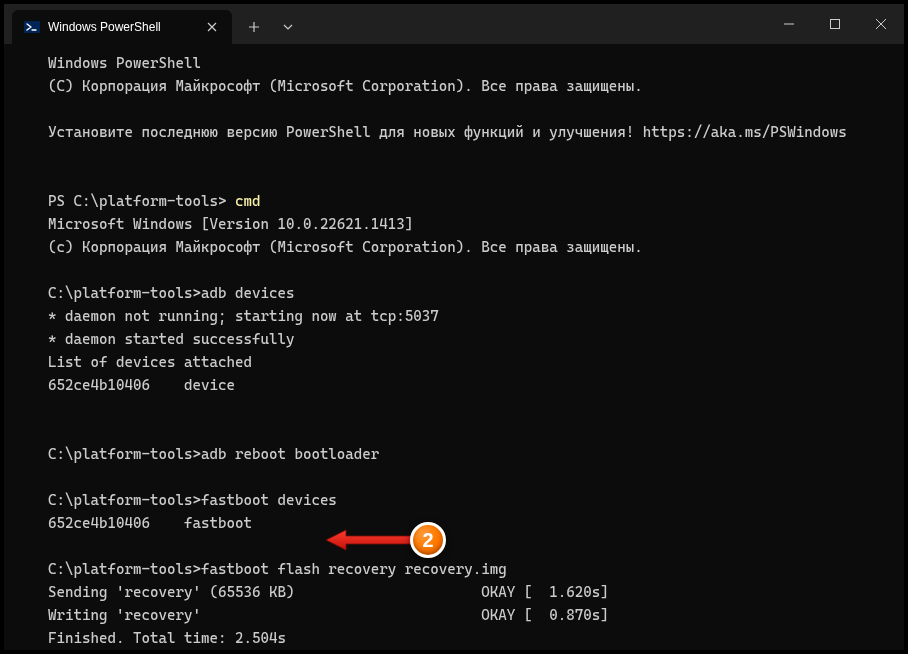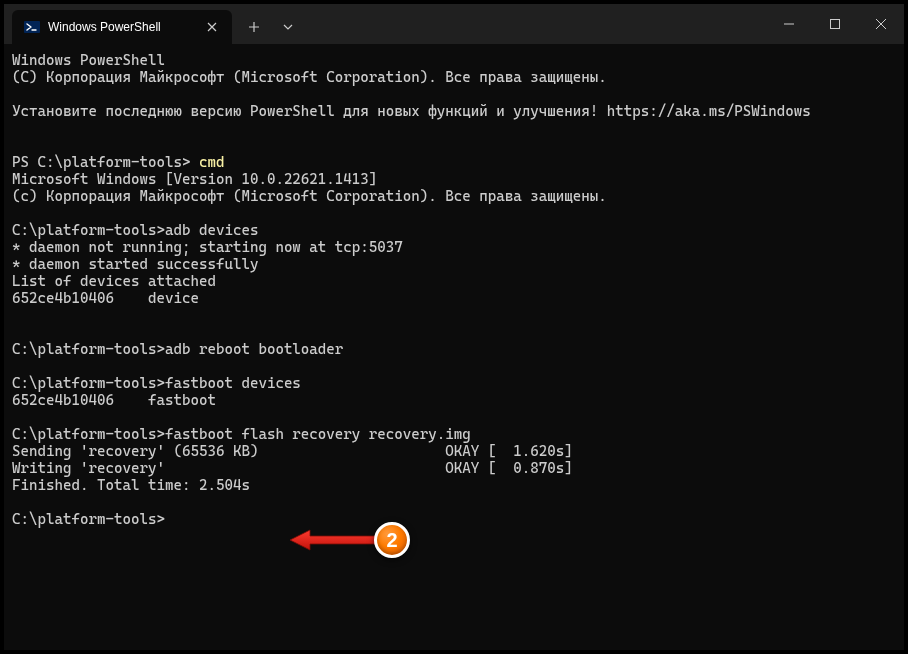--- a/index.html
+++ b/index.html
@@ -87,25 +87,26 @@
     display: flex;
     align-items: center;
     justify-content: center;
     color: #ccc;
   }
   .terminal {
     flex: 1;
     padding: 8px 8px;
     font-family: 'Cascadia Mono', 'Consolas', monospace;
     font-size: 14.5px;
-    line-height: 17px;
+    line-height: 23px;
     color: #cccccc;
     white-space: pre;
     overflow: hidden;
     position: relative;
+    margin-left: 36px;
   }
   .cmd-yellow { color: #f9f1a5; }
   .annotation {
     position: absolute;
     display: flex;
     align-items: center;
     pointer-events: none;
   }
   .arrow-svg { display: block; }
   .badge {

